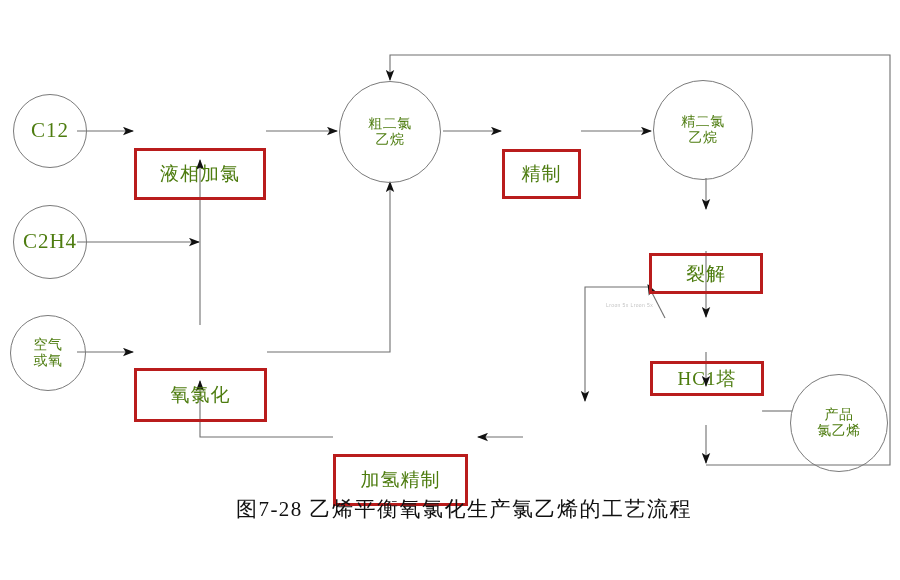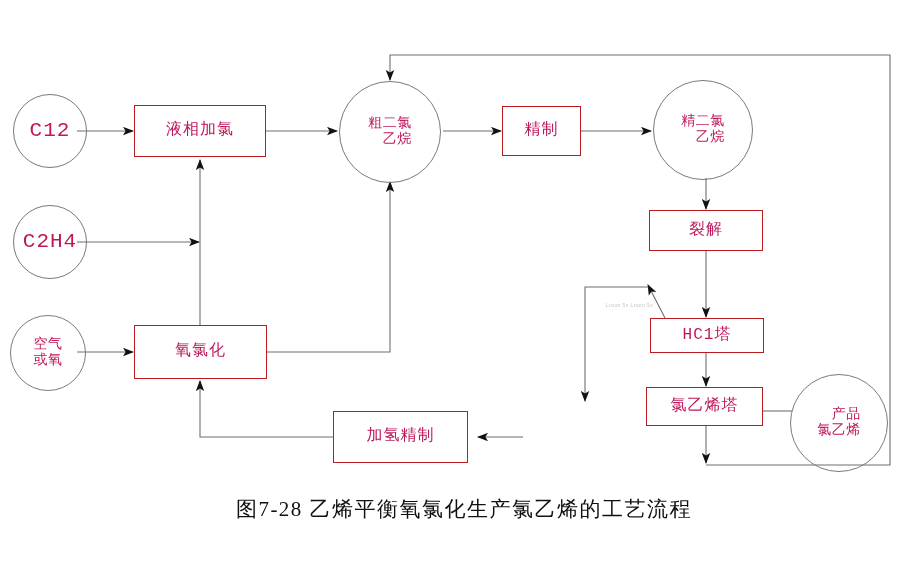--- a/index.html
+++ b/index.html
@@ -11,32 +11,33 @@
     position:relative;
   }
   #canvas{position:absolute;left:0;top:0;width:900px;height:580px;}
   svg{position:absolute;left:0;top:0;width:900px;height:580px;}
 
   .node{
     position:absolute;
     display:flex;
     align-items:center;
     justify-content:center;
-    text-align:right;
-    color:#be185d;
-    font-family:Liberation Mono, monospace;
+    text-align:center;
+    color:#4d7c0f;
+    font-family:Liberation Serif, serif;
     box-sizing:border-box;
     line-height:1.12;
     white-space:pre-line;
   }
   .box{
-    border:1px solid #b91c1c;
+    border:3px solid #b91c1c;
     background:transparent;
-    font-size:16px;
+    font-size:19px;
     letter-spacing:1px;
+    margin-top:43px;
   }
   .circle{
     border:1px solid #7a7a7a;
     border-radius:50%;
     background:transparent;
     font-size:14px;
     letter-spacing:0.5px;
   }
   .circle.latin{
     font-size:21px;
@@ -159,23 +160,20 @@
   </div>
 
   <div class="node box" style="left:649px;top:210px;width:114px;height:41px;">
     <span>裂解</span>
   </div>
 
   <div class="node box" style="left:650px;top:318px;width:114px;height:35px;">
     <span>HC1塔</span>
   </div>
 
-  <div class="node box" style="left:646px;top:387px;width:117px;height:39px;">
-    <span>氯乙烯塔</span>
-  </div>
 
   <div class="node box" style="left:333px;top:411px;width:135px;height:52px;">
     <span>加氢精制</span>
   </div>
 
   <div class="ghost-text">Lroon  5x  Lroon  5x</div>
 
   <div class="caption">图7-28  乙烯平衡氧氯化生产氯乙烯的工艺流程</div>
 
 </div>

